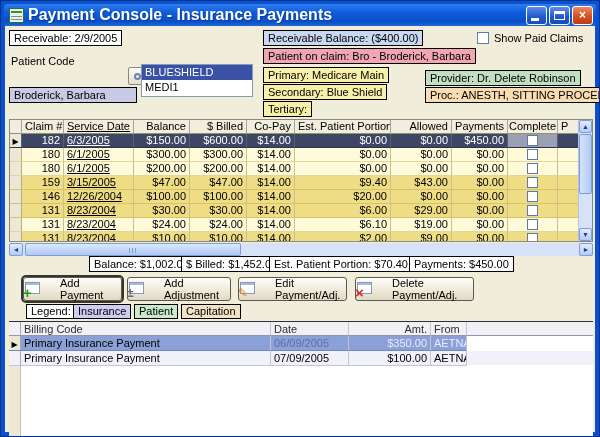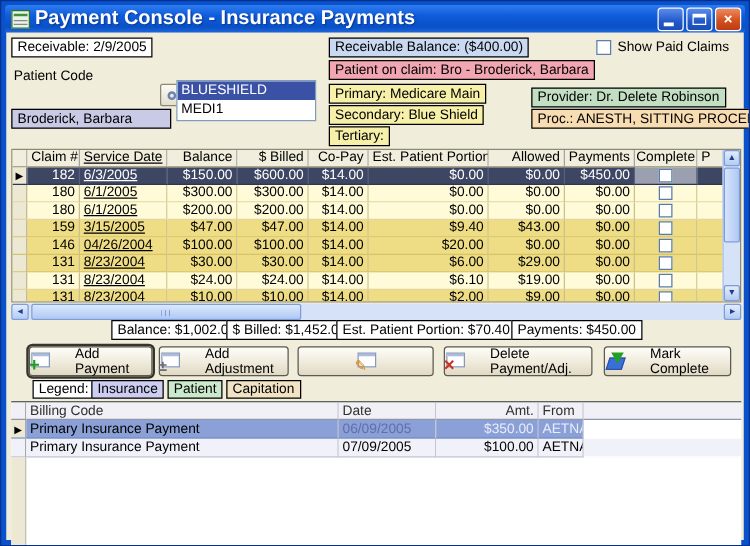--- a/index.html
+++ b/index.html
@@ -235,21 +235,21 @@
       <div class="cell c-est num">$9.40</div>
       <div class="cell c-allow num">$43.00</div>
       <div class="cell c-pay num">$0.00</div>
       <div class="cell c-comp"><span class="cb"></span></div>
       <div class="cell c-part"></div>
     </div>
 
     <div class="grow gold">
       <div class="cell c-ind"></div>
       <div class="cell c-claim num">146</div>
-      <div class="cell c-date">04/26/2004</div>
+      <div class="cell c-date">12/26/2004</div>
       <div class="cell c-bal num">$100.00</div>
       <div class="cell c-billed num">$100.00</div>
       <div class="cell c-copay num">$14.00</div>
       <div class="cell c-est num">$20.00</div>
       <div class="cell c-allow num">$0.00</div>
       <div class="cell c-pay num">$0.00</div>
       <div class="cell c-comp"><span class="cb"></span></div>
       <div class="cell c-part"></div>
     </div>
 
@@ -316,28 +316,25 @@
   <div class="btn focused" style="left:22px;width:99px;">
     <span class="ic card add"></span>
     <span>Add Payment</span>
   </div>
   <div class="btn" style="left:126px;width:104px;">
     <span class="ic card adj"></span>
     <span>Add Adjustment</span>
   </div>
   <div class="btn" style="left:237px;width:109px;">
     <span class="ic card edit"></span>
+    <span>Edit Payment/Adj.</span>
   </div>
   <div class="btn" style="left:354px;width:119px;">
     <span class="ic card del"></span>
     <span>Delete Payment/Adj.</span>
-  </div>
-  <div class="btn" style="left:482px;width:102px;">
-    <span class="ic mark"></span>
-    <span>Mark Complete</span>
   </div>
 
   <div class="lg" style="left:25px;">Legend:</div>
   <div class="lg lg-ins" style="left:72px;">Insurance</div>
   <div class="lg lg-pat" style="left:133px;">Patient</div>
   <div class="lg lg-cap" style="left:180px;">Capitation</div>
 
   <div class="btable">
     <div class="bstrip"></div>
     <div class="brow bhead">

